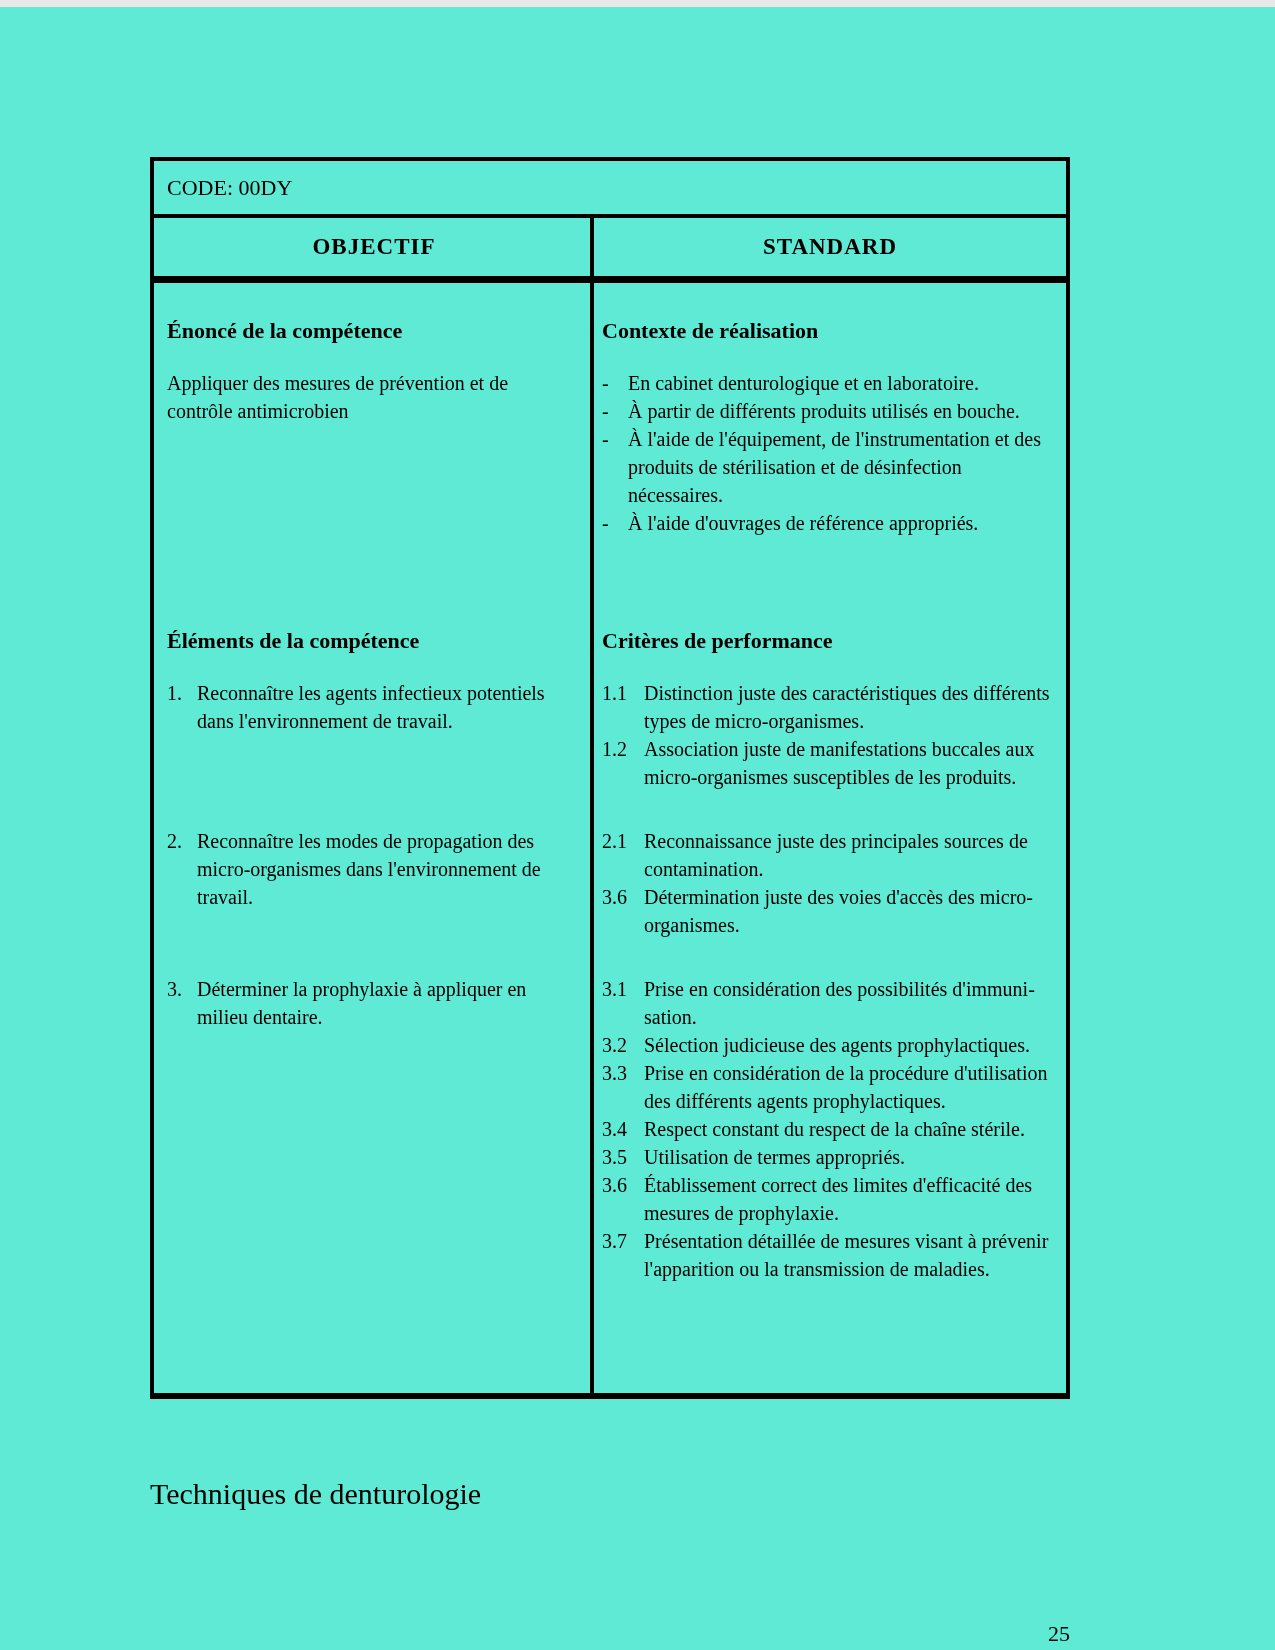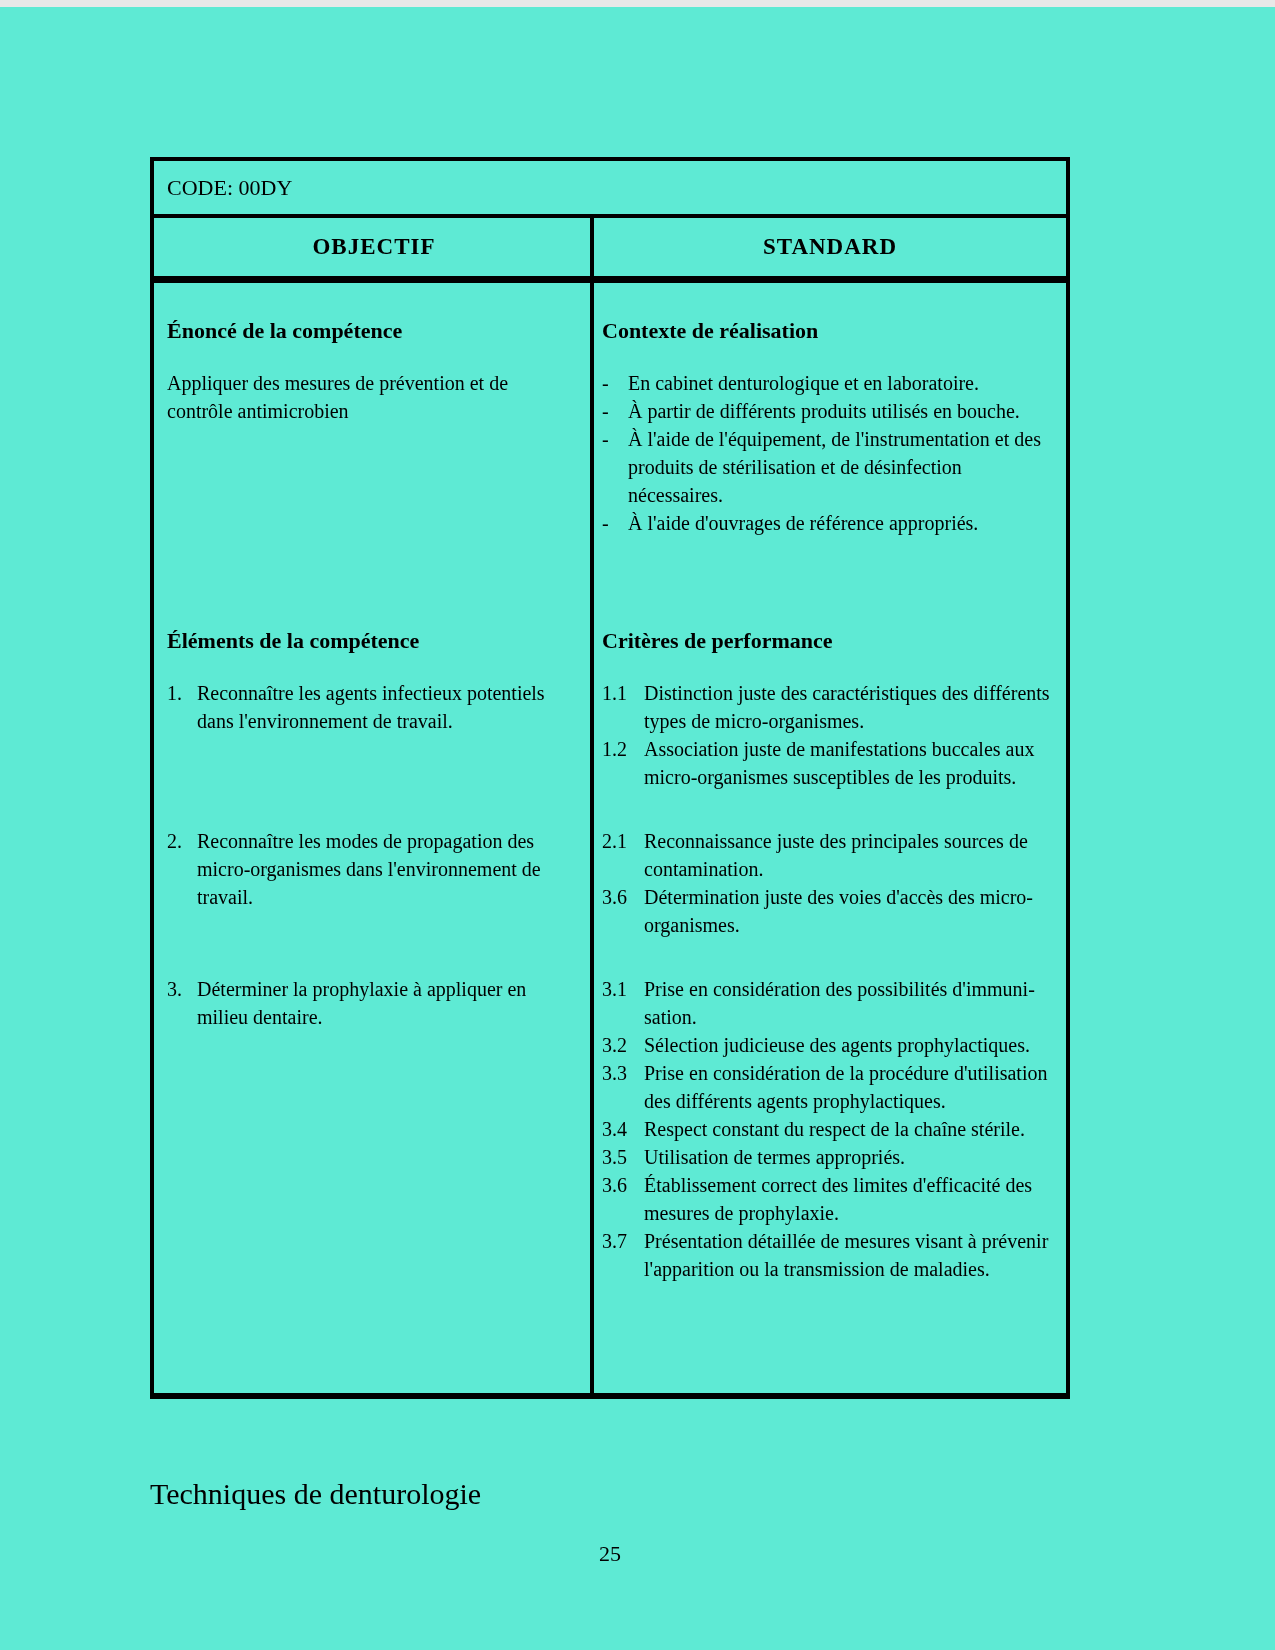--- a/index.html
+++ b/index.html
@@ -60,22 +60,22 @@
   .li{display:flex;align-items:flex-start;}
   .li .num{flex:none;}
   .num-dash{width:26px;}
   .num-l{width:30px;}
   .num-r{width:42px;}
   .li .txt{flex:1;min-width:0;}
   .footer-text{
     position:absolute;left:150px;top:1470px;font-size:30px;
   }
   .page-number{
-    position:absolute;left:150px;top:1534px;width:920px;
-    text-align:center;font-size:22px;
+    position:absolute;left:150px;top:1614px;width:920px;
+    text-align:right;font-size:22px;
   }
 </style>
 </head>
 <body>
 
 <div class="page">
 
   <div class="tablebox">
     <div class="vline"></div>
 

